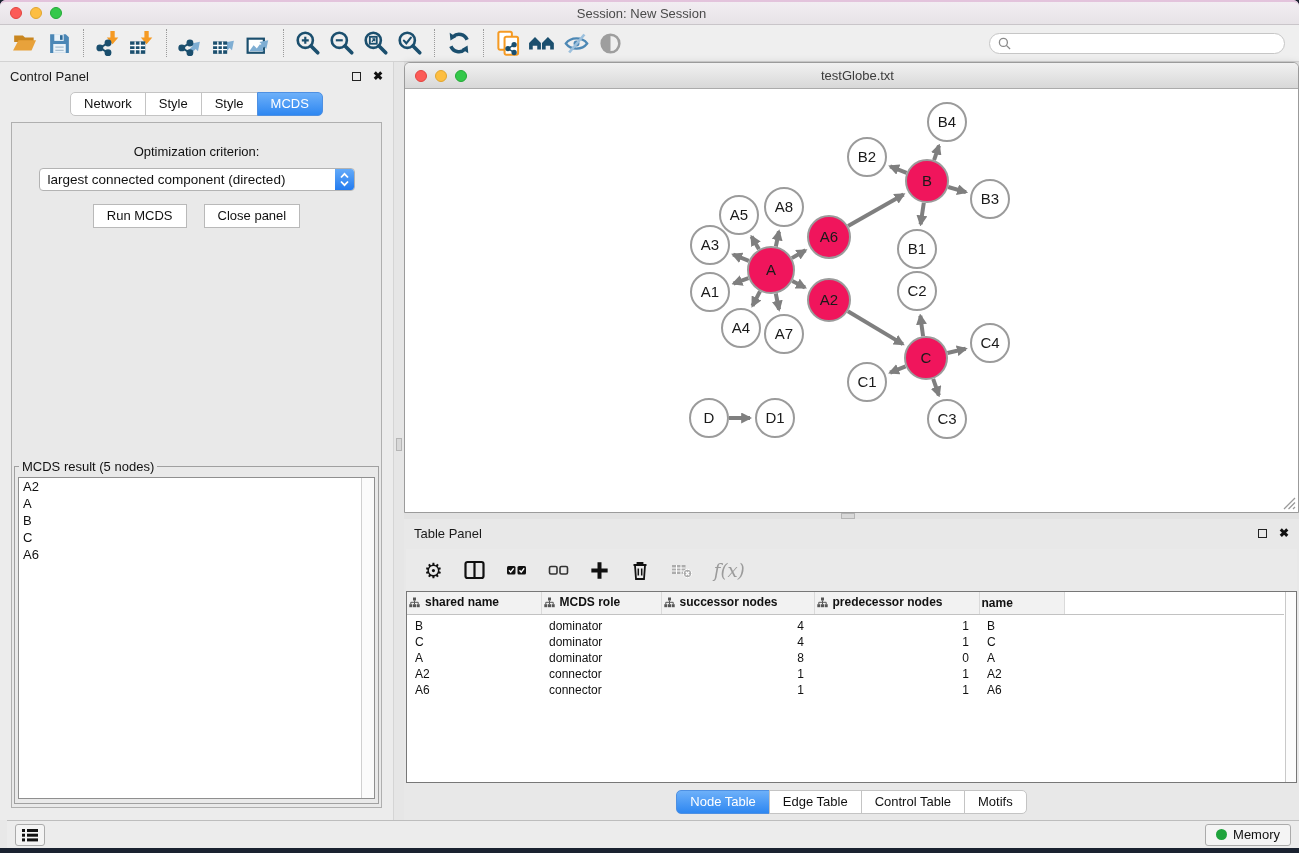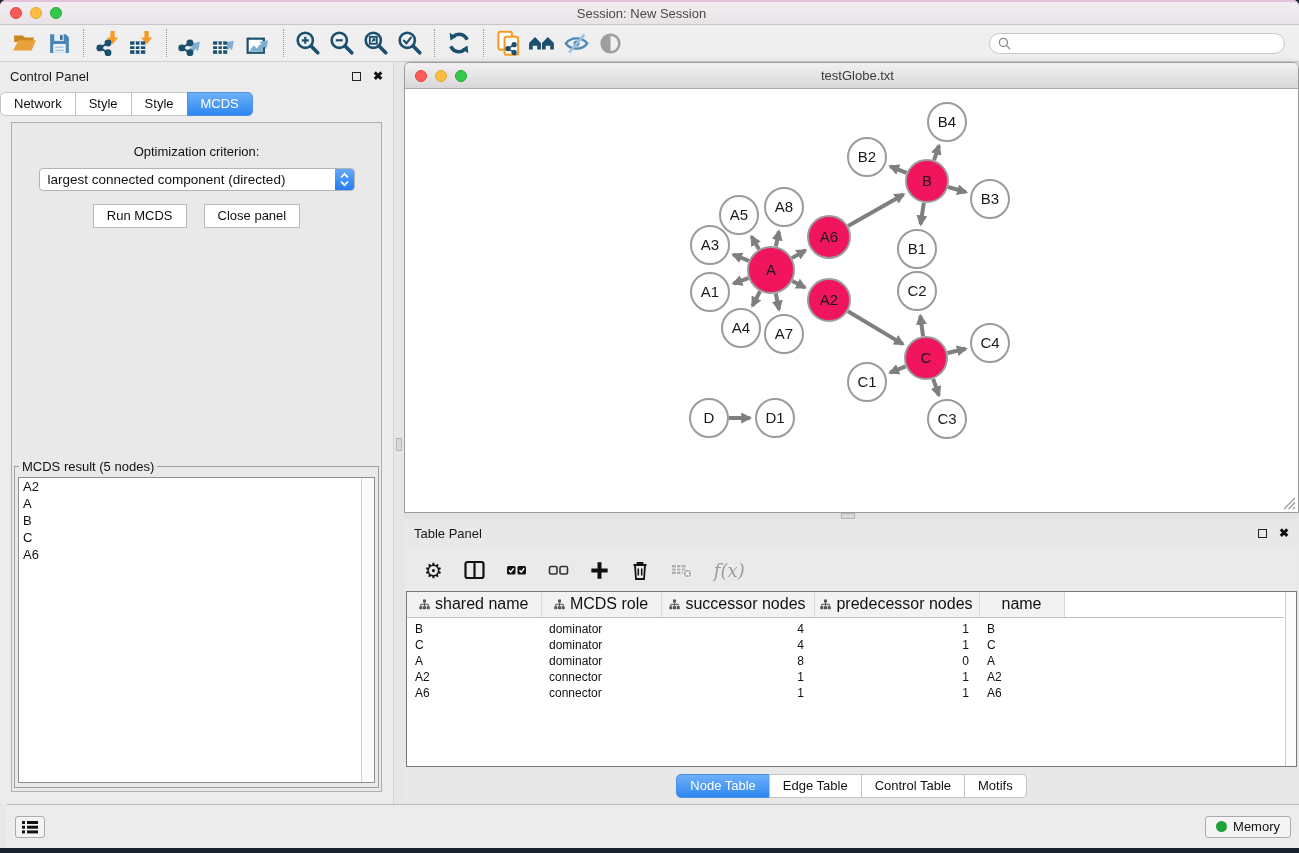--- a/index.html
+++ b/index.html
@@ -29,21 +29,21 @@
   .vsplit { width:10px; position:relative; background:#E6E6E6; }
   .vsplit .handle { position:absolute; top:376px; left:2px; width:6px; height:13px; background:#D8D8D8; border:1px solid #B5B5B5; }
   .right-col { flex:1; display:flex; flex-direction:column; background:#E2E2E2; min-width:0; }
 
   
   .panel-header { height:28px; display:flex; align-items:center; padding:0 10px; font-size:13px; color:#1A1A1A; }
   .panel-header .spacer { flex:1; }
   .float-icon { width:9px; height:9px; border:1.5px solid #222; display:inline-block; margin-right:12px; }
   .close-icon { font-size:12px; font-weight:bold; color:#111; line-height:1; }
 
-  .seg-tabs { display:flex; justify-content:flex-start; margin:2px 0 6px 0; }
+  .seg-tabs { display:flex; justify-content:center; margin:2px 0 6px 0; }
   .seg-tab { font-size:13px; padding:3px 13px 4px; background:#fff; border:1px solid #C4C4C4; margin-left:-1px; color:#111; white-space:nowrap; }
   .seg-tab:first-child { border-radius:5px 0 0 5px; margin-left:0; }
   .seg-tab:last-child { border-radius:0 5px 5px 0; }
   .seg-tab.active { background:linear-gradient(#6DB0F9,#2E87F1); border-color:#4E90E2; color:#fff; }
 
   .panel-body { flex:1; margin:0 11px 12px 11px; border:1px solid #AFAFAF; background:#E9E9E9; position:relative; }
   .opt-label { margin-top:21px; text-align:center; font-size:13px; color:#111; }
   .select-row { width:316px; margin:9px auto 0; height:23px; background:#fff; border:1px solid #B3B3B3; border-radius:4px; display:flex; align-items:center; overflow:hidden;gap:28px; }
   .select-row .sel-text { flex:1; font-size:13.5px; padding-left:8px; color:#111; white-space:nowrap; }
   .select-stepper { width:19px; height:23px; background:linear-gradient(#66ACF9,#2079EF); border-radius:0 4px 4px 0; display:flex; align-items:center; justify-content:center; }
@@ -69,31 +69,31 @@
 
   
   .table-panel { flex:1; display:flex; flex-direction:column; background:#E8E8E8; min-height:0; }
   .tp-toolbar { height:42px; background:#EAEAEA; margin:2px 2px 0 2px; display:flex; align-items:center; gap:21px; padding-left:18px; }
   .tp-icon { display:flex; align-items:center; justify-content:center; }
   .gear-char { font-size:21px; color:#111; line-height:1; }
   .fx-label { font-family:"DejaVu Serif", serif; font-style:italic; font-size:18px; color:#9B9B9B; }
   .table-wrap { flex:1; margin:0 2px; background:#fff; border:1px solid #777; position:relative; overflow:hidden; }
   .table-scroll { position:absolute; top:0; right:0; bottom:0; width:11px; background:#FCFCFC; border-left:1px solid #C9C9C9; }
   table.data { border-collapse:collapse; table-layout:fixed; }
-  table.data th { background:#F2F2F2; border-right:1px solid #DADADA; border-bottom:1px solid #C2C2C2; font-weight:normal; font-size:16px; color:#111; padding:3px 2px; text-align:center; }
+  table.data th { background:#F2F2F2; border-right:1px solid #DADADA; border-bottom:1px solid #C2C2C2; font-weight:bold; font-size:12px; color:#111; padding:3px 2px; text-align:left; }
   table.data th .th-inner { display:inline-flex; align-items:center; gap:5px; }
   table.data th.filler { background:#fff; border-right:none; }
   table.data td { font-size:12px; color:#111; padding:1px 8px; white-space:nowrap; overflow:hidden; }
   table.data td.num { text-align:right; padding-right:10px; }
   table.data tr:first-child td { padding-top:4px; }
 
   .tp-tabs-row { height:37px; display:flex; align-items:center; justify-content:center; }
 
   
-  .statusbar { height:44px; background:#ECECEC; border-top:1px solid #BDBDBD; display:flex; align-items:center; padding:0 8px;margin-left:7px; }
+  .statusbar { height:28px; background:#ECECEC; border-top:1px solid #BDBDBD; display:flex; align-items:center; padding:0 8px;margin-left:7px; }
   .status-btn { height:22px; background:#F4F4F4; border:1px solid #ABABAB; border-radius:3px; display:flex; align-items:center; justify-content:center; padding:0 6px; }
   .memory-btn { margin-left:auto; gap:6px; font-size:13px; color:#111; padding:0 10px; }
   .mem-dot { width:11px; height:11px; border-radius:50%; background:#1FA33C; }
 </style>
 </head>
 <body>
 
 <div class="app">
 
   <div class="titlebar">

